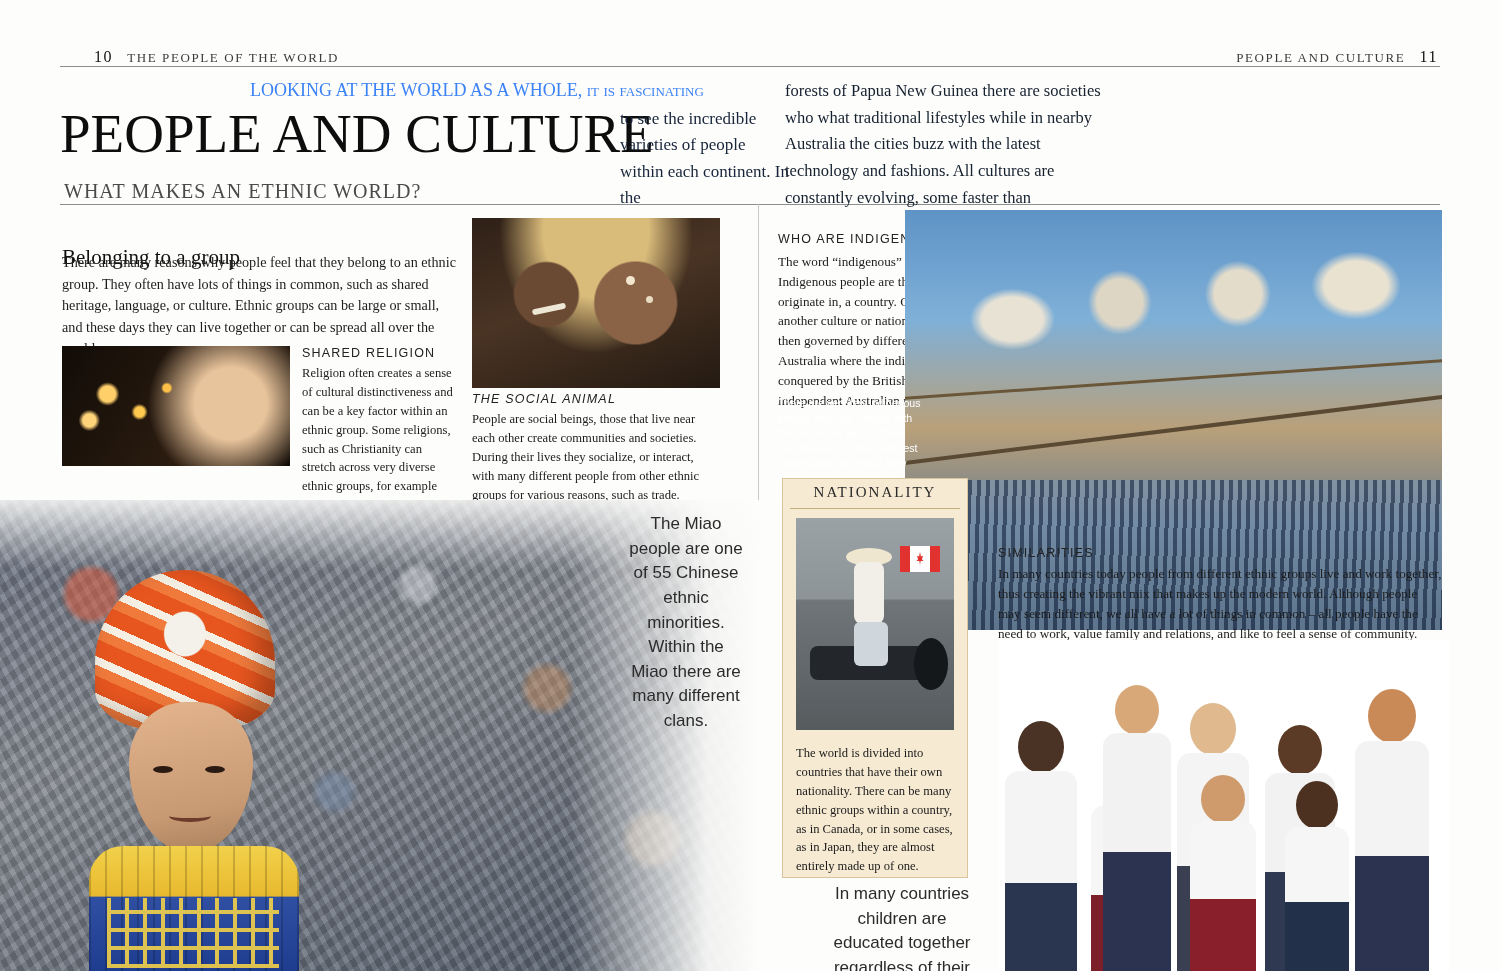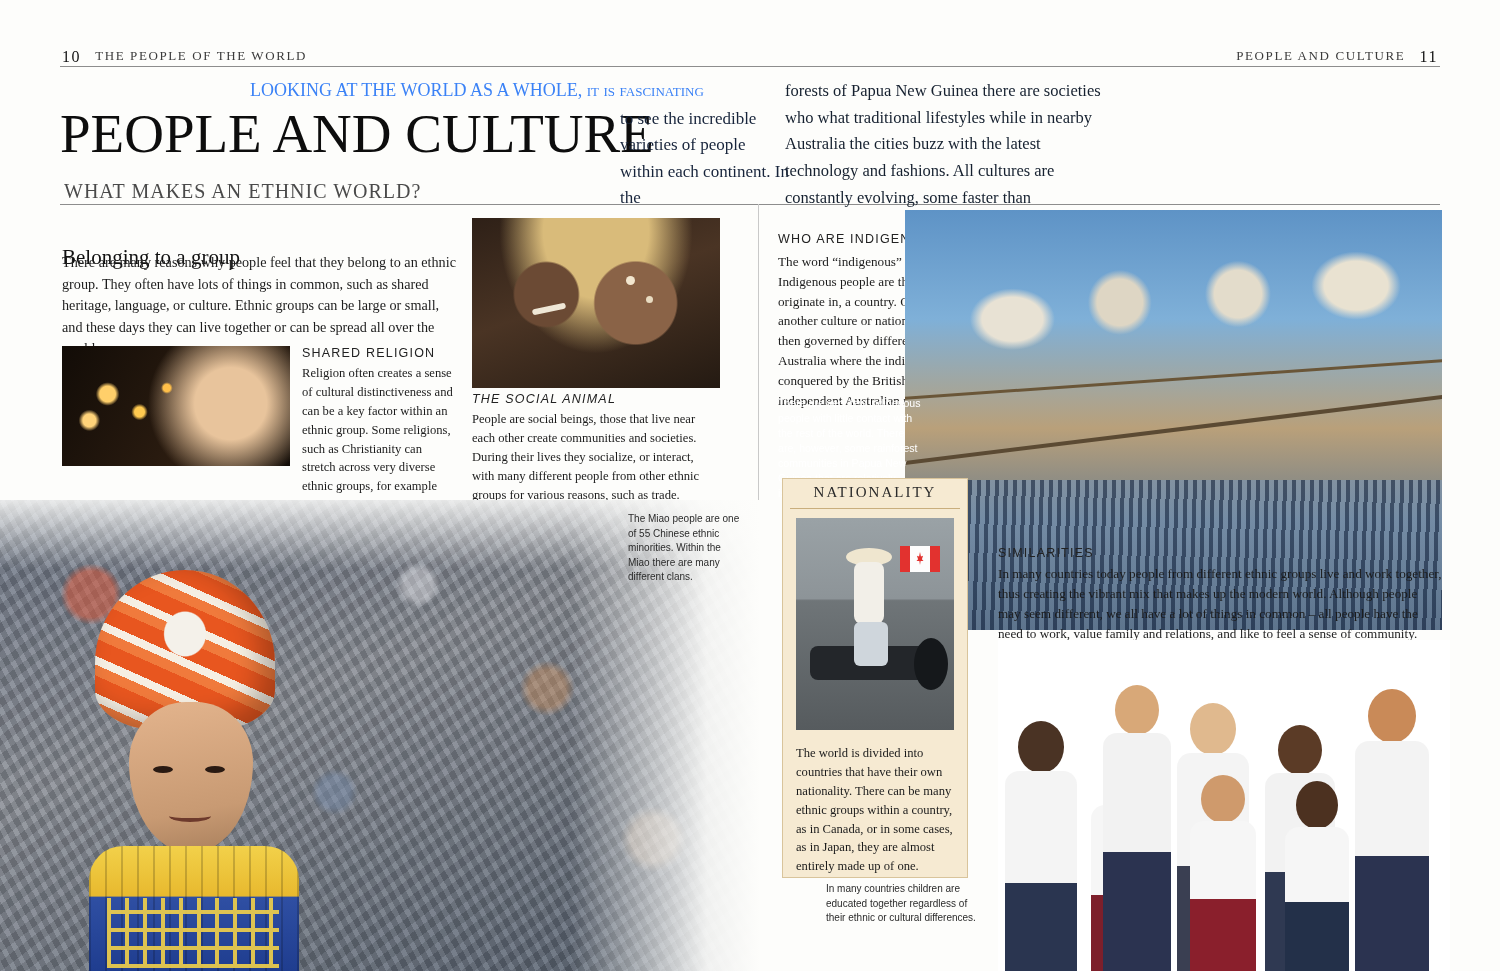--- a/index.html
+++ b/index.html
@@ -18,21 +18,21 @@
   }
 
   
   .runhead {
     position:absolute; top:48px; font-family:"Liberation Serif", serif;
     font-size:13px; letter-spacing:1.6px; color:#3b3b3b;
   }
   .runhead .folio { font-size:16px; color:#111; }
   #rh-left { left:62px; }
   #rh-right { right:62px; text-align:right; }
-  .rh-row { display:flex; align-items:flex-start; gap:14px; }
+  .rh-row { display:flex; align-items:flex-end; gap:14px;margin-left:32px; }
 
   
   .masthead { position:absolute; left:60px; top:70px; width:700px; }
   .kicker {
     position:absolute; left:190px; top:8px; width:470px;
     font-size:18px; line-height:1.38; color:#3b82f6;
     font-variant:small-caps;
   }
   .bigtitle {
     position:absolute; left:0px; top:36px;
@@ -147,22 +147,22 @@
      background:
        repeating-linear-gradient(90deg, rgba(0,0,0,.18) 0 2px, transparent 2px 16px),
        linear-gradient(180deg,#f2d14a 0%, #e8b92e 40%, #2f4fa3 41%, #1f3d8f 100%);
      border-radius:34px 34px 0 0; }
   #girl-collar::after { content:""; position:absolute; left:18px; top:52px; width:172px; height:70px;
      background:
        repeating-linear-gradient(0deg, #f2d14a 0 4px, transparent 4px 18px),
        repeating-linear-gradient(90deg, #f2d14a 0 4px, transparent 4px 18px); opacity:.9; }
 
   .micro {
-    position:absolute; font-size:10px; line-height:1.45; color:#ffffff;
-    text-align:left; font-family:"Liberation Sans", sans-serif;
+    position:absolute; font-size:17px; line-height:1.45; color:#ffffff;
+    text-align:center; font-family:"Liberation Sans", sans-serif;
   }
   #miao-cap { left:628px; top:512px; width:116px; color:#2b2b2b; }
 
   
   #indig-h { left:778px; top:232px; font-size:12.5px; }
   #indig-p { left:778px; top:252px; width:318px; font-size:13.2px; line-height:1.5; }
   #indig-note { left:778px; top:396px; width:146px; font-size:10.6px; line-height:1.42; color:#ffffff; text-align:left; }
 
   #photo-pngmen { left:905px; top:210px; width:537px; height:420px; }
   #photo-pngmen .tint {

